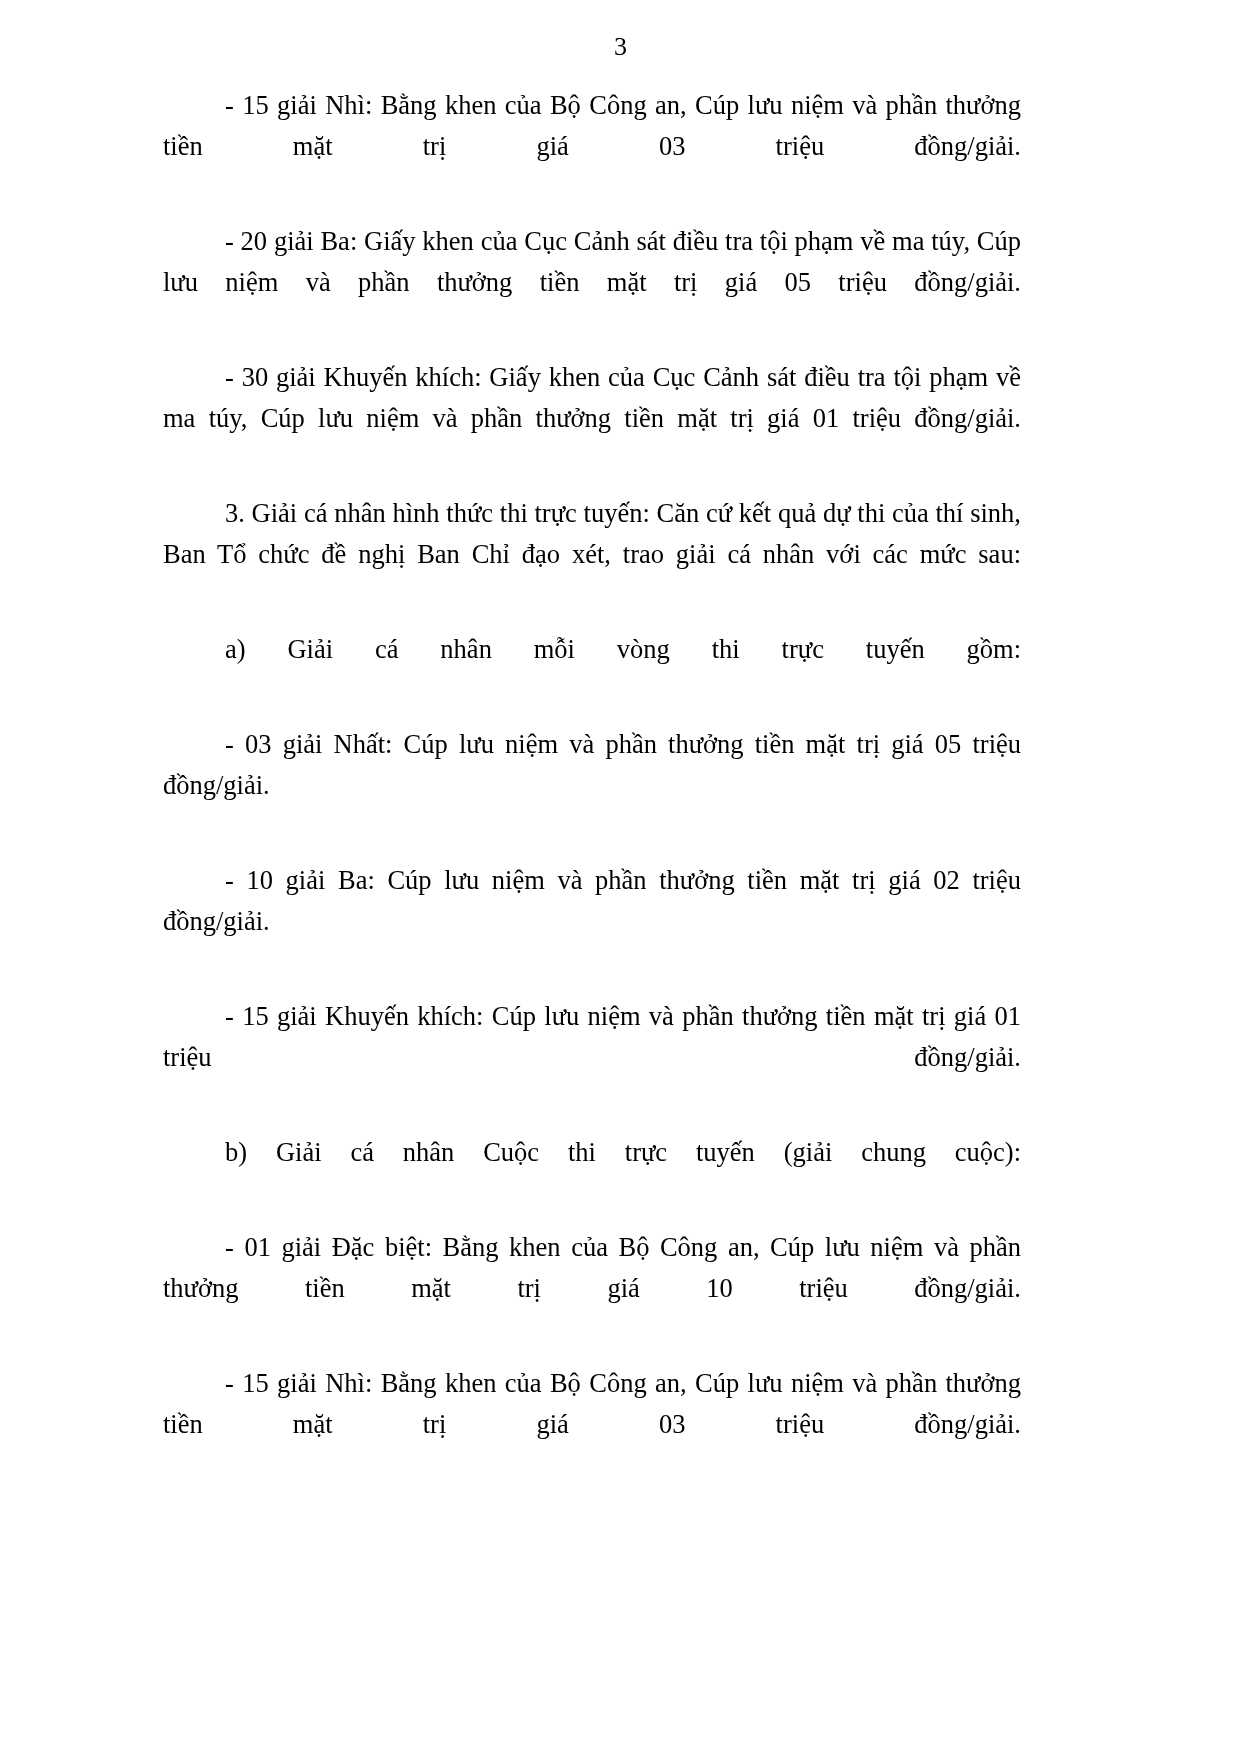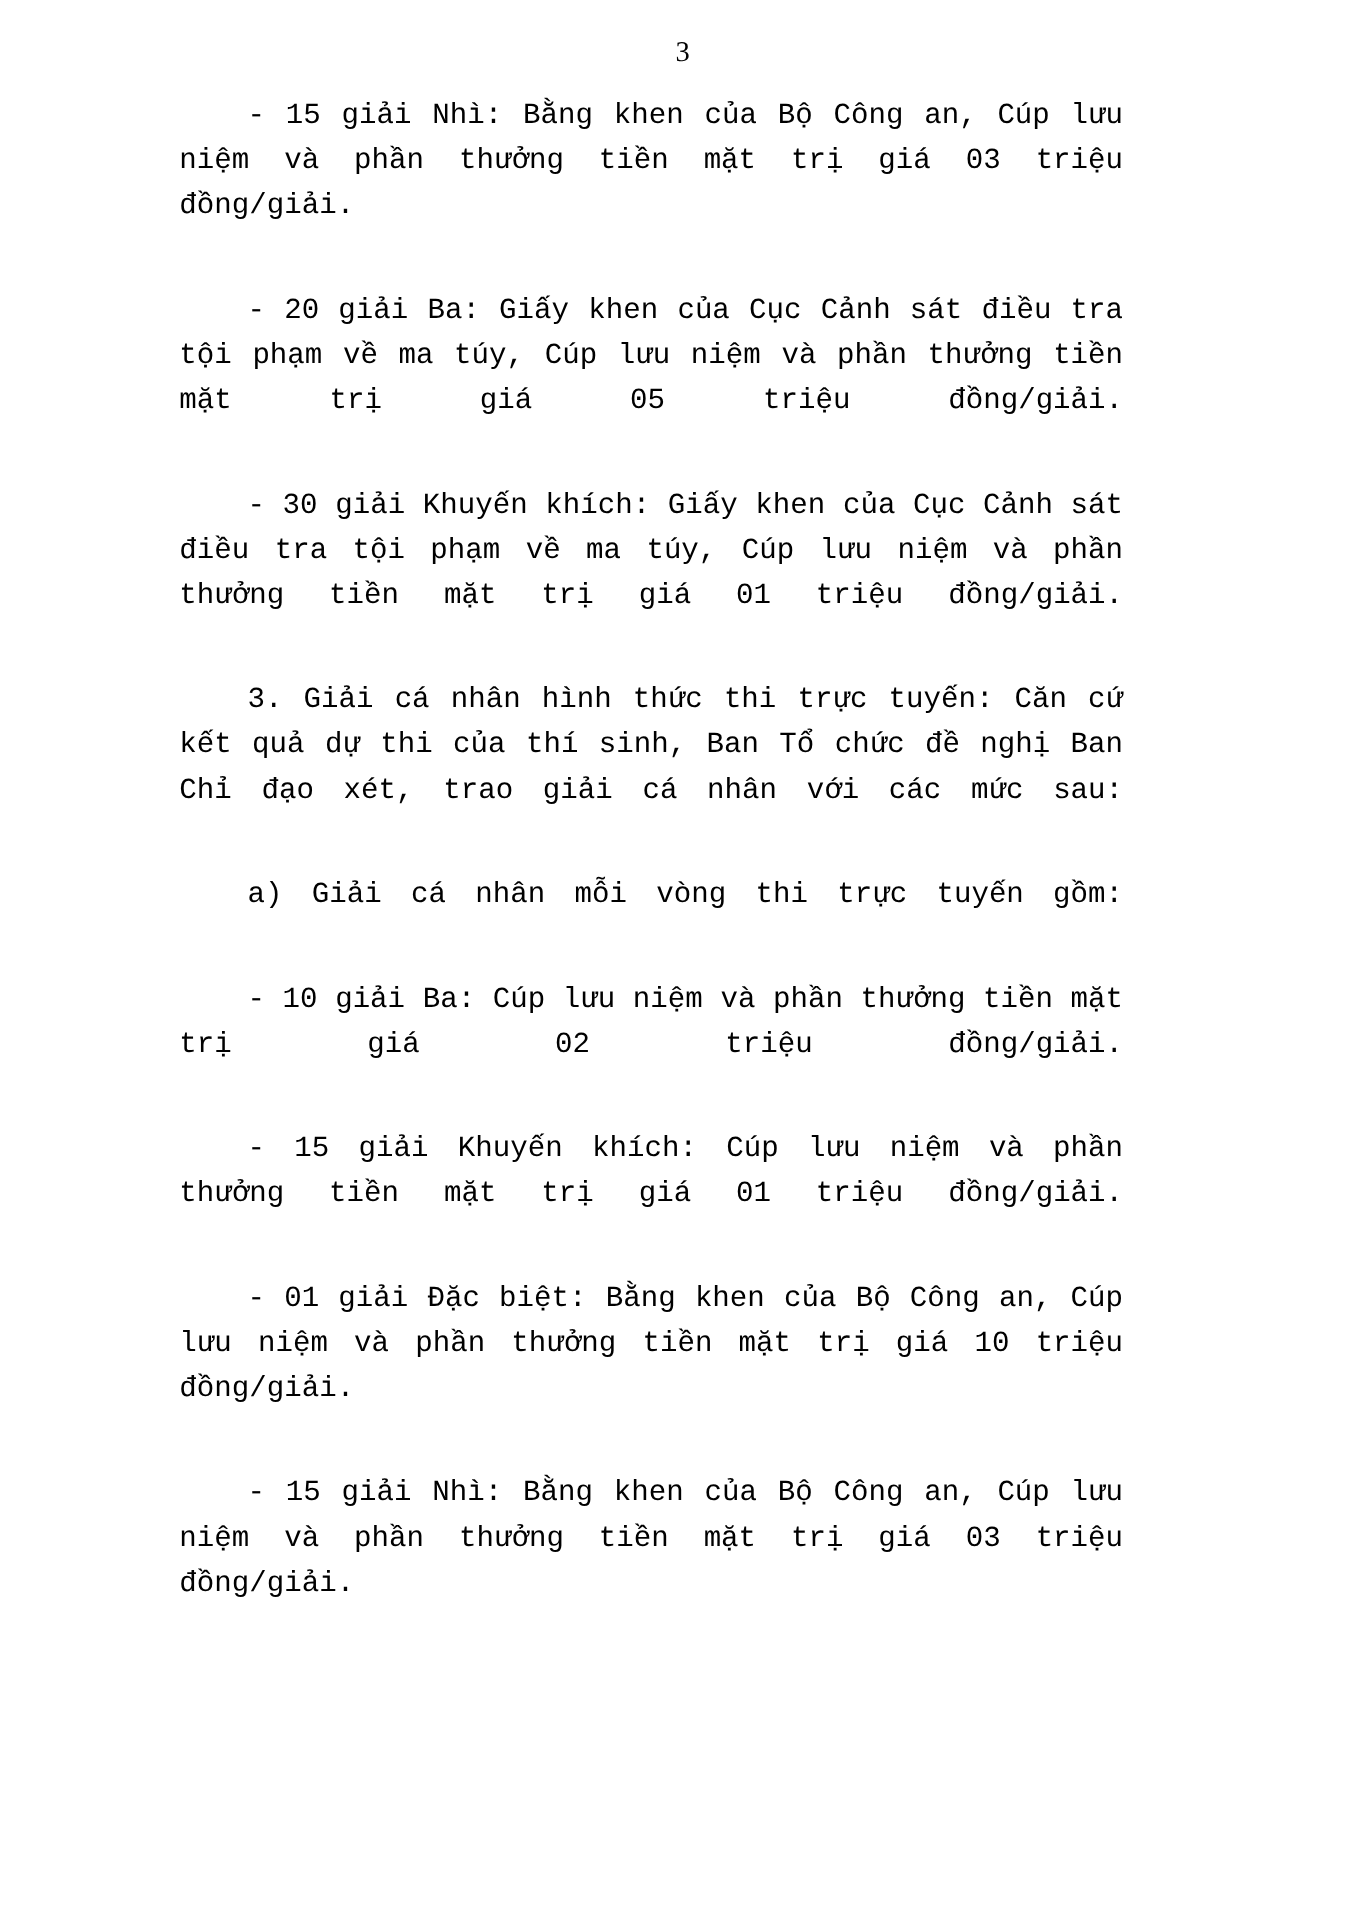--- a/index.html
+++ b/index.html
@@ -37,21 +37,20 @@
   }
   p.para {
     margin: 0 0 0 0;
     padding: 0;
     font-size: 26.5px;
     line-height: 41px;
     text-align: justify;
     text-justify: inter-word;
     text-indent: 62px;
     word-spacing: 0px;
-    font-family: Liberation Mono, monospace;
   }
   p.para + p.para {
     margin-top: 13px;
   }
   
   p.para::after {
     content: "";
     display: inline-block;
     width: 100%;
   }
@@ -62,20 +61,22 @@
 <div class="page">
 
   <div class="page-number">3</div>
 
   <div class="body-area">
     <p class="para">- 15 giải Nhì: Bằng khen của Bộ Công an, Cúp lưu niệm và phần thưởng tiền mặt trị giá 03 triệu đồng/giải.</p>
     <p class="para">- 20 giải Ba: Giấy khen của Cục Cảnh sát điều tra tội phạm về ma túy, Cúp lưu niệm và phần thưởng tiền mặt trị giá 05 triệu đồng/giải.</p>
     <p class="para">- 30 giải Khuyến khích: Giấy khen của Cục Cảnh sát điều tra tội phạm về ma túy, Cúp lưu niệm và phần thưởng tiền mặt trị giá 01 triệu đồng/giải.</p>
     <p class="para">3. Giải cá nhân hình thức thi trực tuyến: Căn cứ kết quả dự thi của thí sinh, Ban Tổ chức đề nghị Ban Chỉ đạo xét, trao giải cá nhân với các mức sau:</p>
     <p class="para">a) Giải cá nhân mỗi vòng thi trực tuyến gồm:</p>
+    <p class="para">- 03 giải Nhất: Cúp lưu niệm và phần thưởng tiền mặt trị giá 05 triệu đồng/giải.</p>
     <p class="para">- 10 giải Ba: Cúp lưu niệm và phần thưởng tiền mặt trị giá 02 triệu đồng/giải.</p>
     <p class="para">- 15 giải Khuyến khích: Cúp lưu niệm và phần thưởng tiền mặt trị giá 01 triệu đồng/giải.</p>
+    <p class="para">b) Giải cá nhân Cuộc thi trực tuyến (giải chung cuộc):</p>
     <p class="para">- 01 giải Đặc biệt: Bằng khen của Bộ Công an, Cúp lưu niệm và phần thưởng tiền mặt trị giá 10 triệu đồng/giải.</p>
     <p class="para">- 15 giải Nhì: Bằng khen của Bộ Công an, Cúp lưu niệm và phần thưởng tiền mặt trị giá 03 triệu đồng/giải.</p>
 
   </div>
 
 </div>
 
 </body></html>

